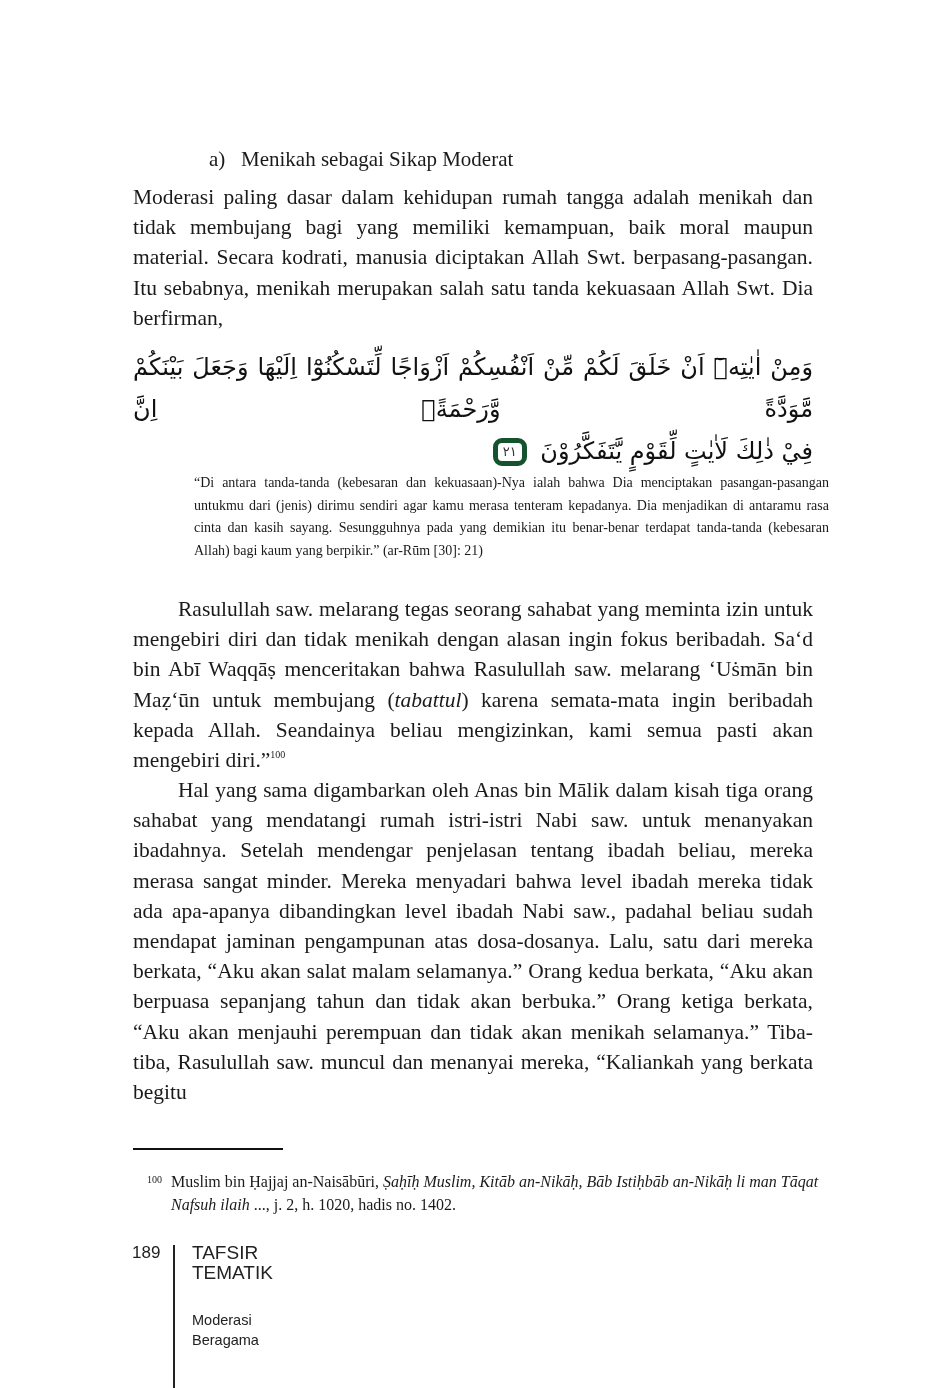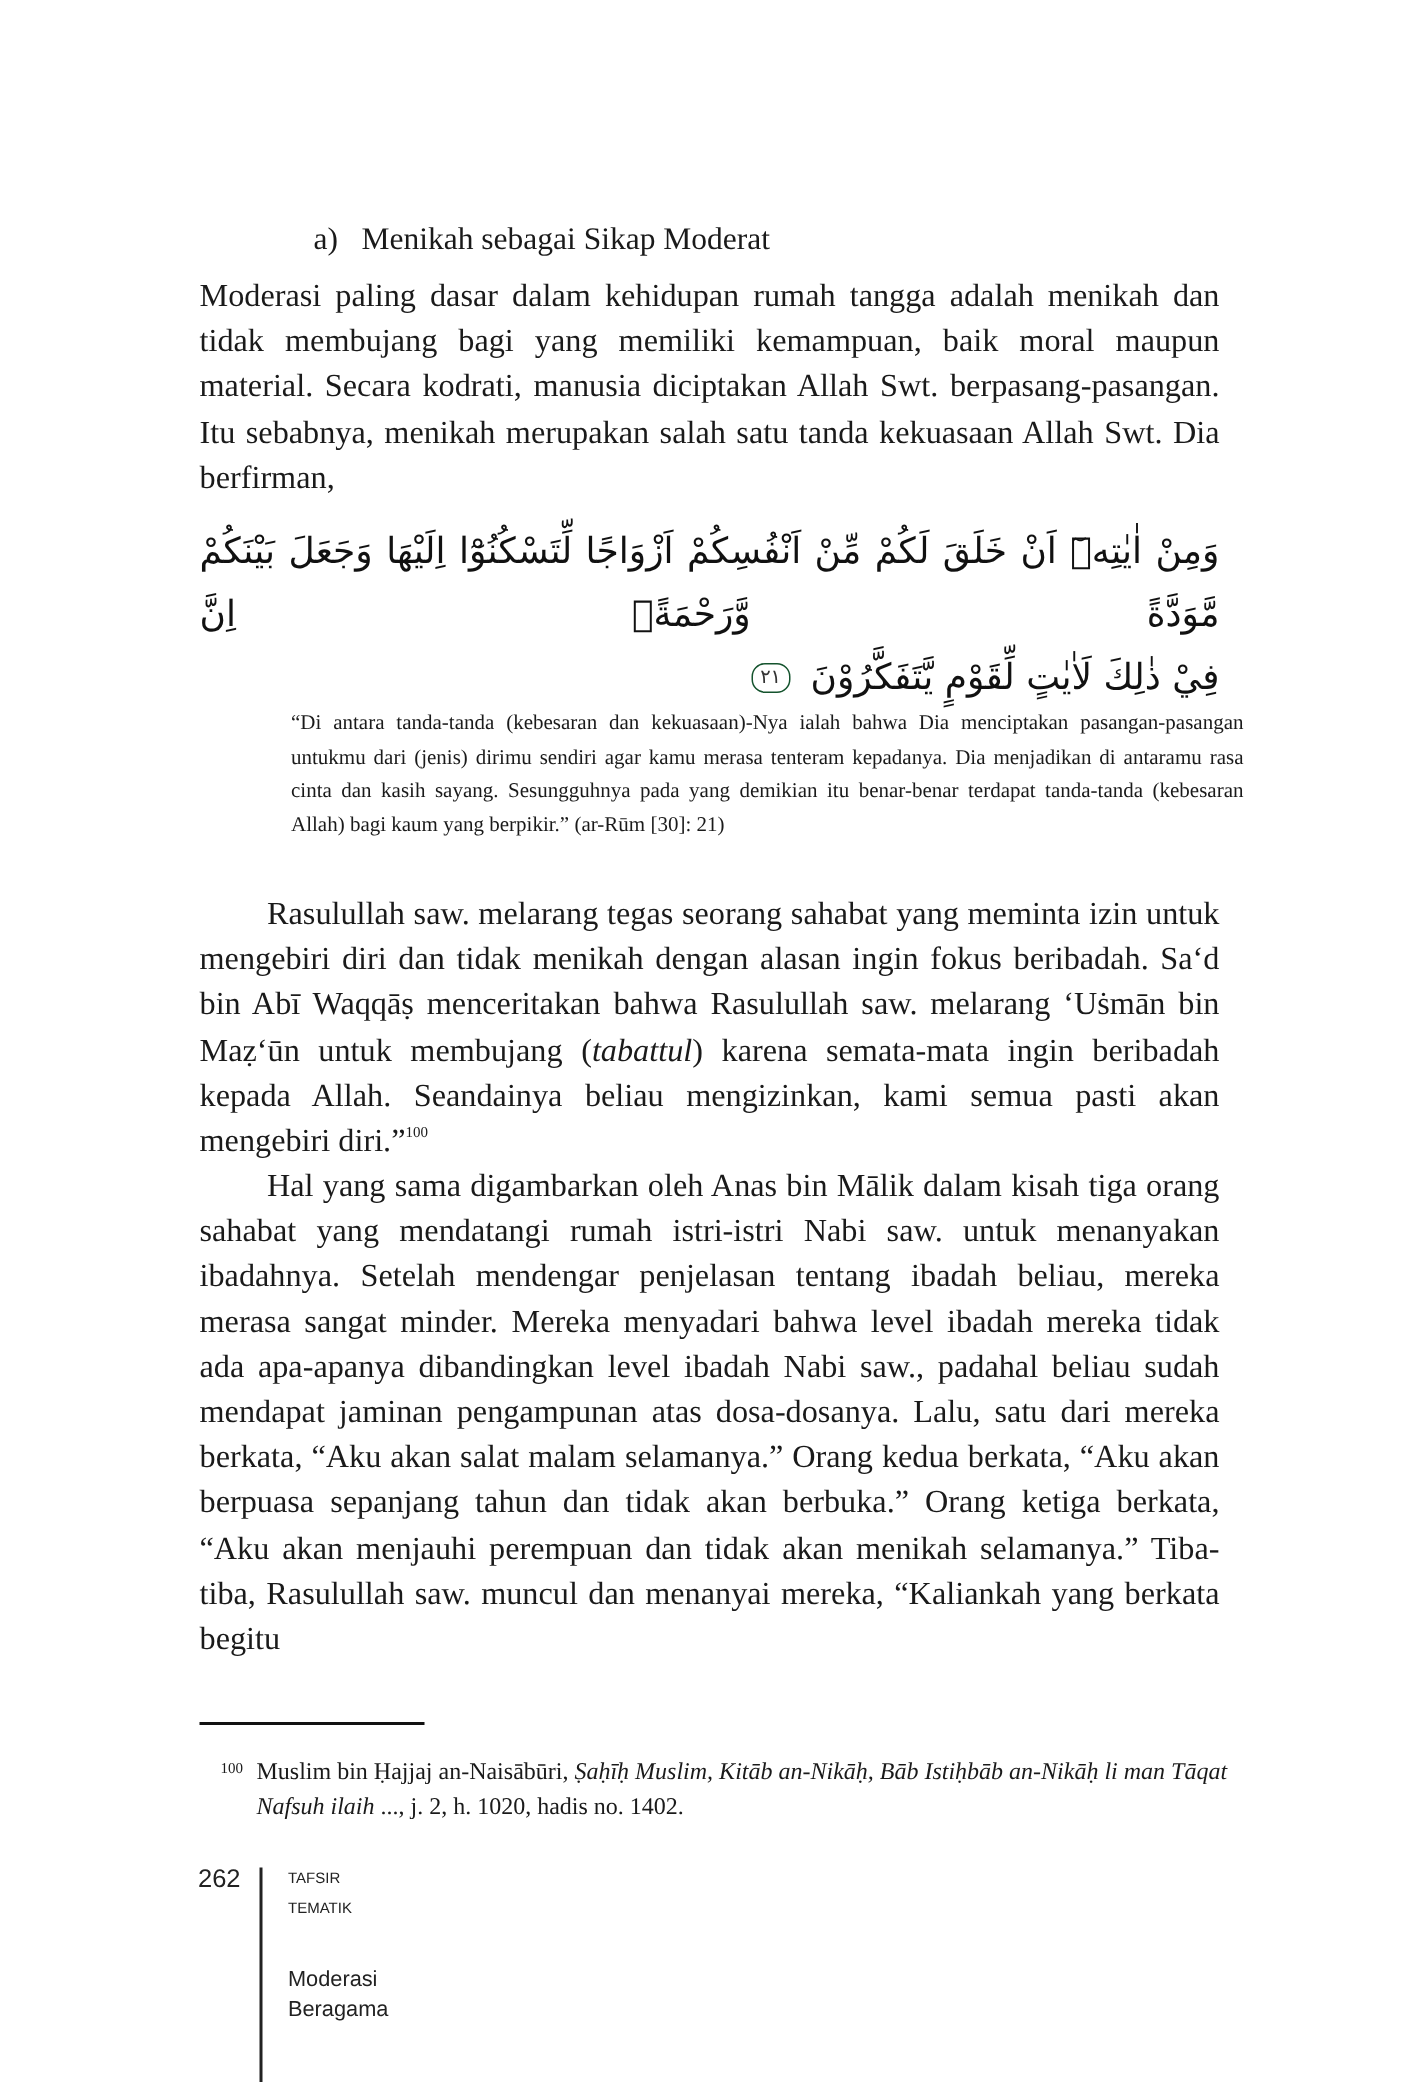--- a/index.html
+++ b/index.html
@@ -69,21 +69,21 @@
     }
     .arabic .line2 {
       display: block;
       text-align: right;
     }
     .ayah-marker {
       display: inline-block;
       font-size: 13px;
       line-height: 18px;
       padding: 0 5px;
-      border: 1px solid #14532d;
+      border: 5px solid #14532d;
       border-radius: 9px;
       vertical-align: middle;
       margin-right: 6px;
       color: #333;
     }
     .translation {
       position: absolute;
       left: 178px;
       width: 635px;
       top: 456px;
@@ -144,21 +144,21 @@
       top: 1245px;
       width: 2px;
       height: 143px;
       background: #222;
     }
     .book-title {
       position: absolute;
       left: 192px;
       top: 1243px;
       font-family: "Liberation Sans", "DejaVu Sans", sans-serif;
-      font-size: 10px;
+      font-size: 19px;
       line-height: 20px;
       color: #222;
     }
     .book-subtitle {
       position: absolute;
       left: 192px;
       top: 1310px;
       font-family: "Liberation Sans", "DejaVu Sans", sans-serif;
       font-size: 14.5px;
       line-height: 20px;
@@ -186,19 +186,19 @@
 
   <p class="content para indent" id="body1"><span>Rasulullah saw. melarang tegas seorang sahabat yang meminta izin untuk mengebiri diri dan tidak menikah dengan alasan ingin fokus beribadah. Sa‘d bin Abī Waqqāṣ menceritakan bahwa Rasulullah saw. melarang ‘Uṡmān bin Maẓ‘ūn untuk membujang (</span><em>tabattul</em><span>) karena semata-mata ingin beribadah kepada Allah. Seandainya beliau mengizinkan, kami semua pasti akan mengebiri diri.”</span><sup class="fnref">100</sup></p>
 
   <p class="content para indent" id="body2">Hal yang sama digambarkan oleh Anas bin Mālik dalam kisah tiga orang sahabat yang mendatangi rumah istri-istri Nabi saw. untuk menanyakan ibadahnya. Setelah mendengar penjelasan tentang ibadah beliau, mereka merasa sangat minder. Mereka menyadari bahwa level ibadah mereka tidak ada apa-apanya dibandingkan level ibadah Nabi saw., padahal beliau sudah mendapat jaminan pengampunan atas dosa-dosanya. Lalu, satu dari mereka berkata, “Aku akan salat malam selamanya.” Orang kedua berkata, “Aku akan berpuasa sepanjang tahun dan tidak akan berbuka.” Orang ketiga berkata, “Aku akan menjauhi perempuan dan tidak akan menikah selamanya.” Tiba-tiba, Rasulullah saw. muncul dan menanyai mereka, “Kaliankah yang berkata begitu</p>
 
   <div class="footnote-rule"></div>
 
   <p class="footnote"><span class="fn-num">100</span><span>Muslim bin Ḥajjaj an-Naisābūri, </span><em>Ṣaḥīḥ Muslim, Kitāb an-Nikāḥ, Bāb Istiḥbāb an-Nikāḥ li man Tāqat Nafsuh ilaih</em><span> ..., j. 2, h. 1020, hadis no. 1402.</span></p>
 
   <div class="page-footer">
-    <div class="page-number">262</div>
+    <div class="page-number">189</div>
     <div class="footer-rule"></div>
     <div class="book-title">TAFSIR TEMATIK</div>
     <div class="book-subtitle">Moderasi Beragama</div>
   </div>
 
 </div>
 
 </body></html>

